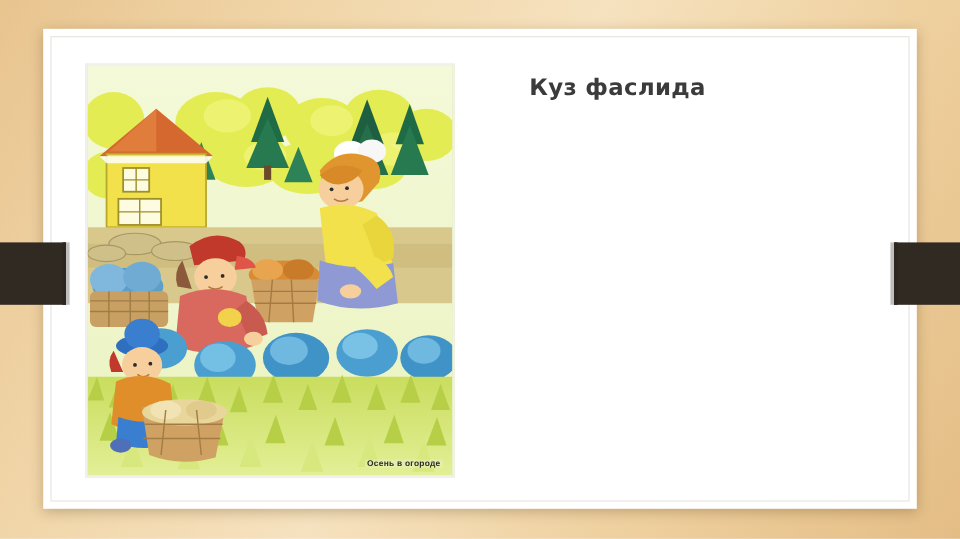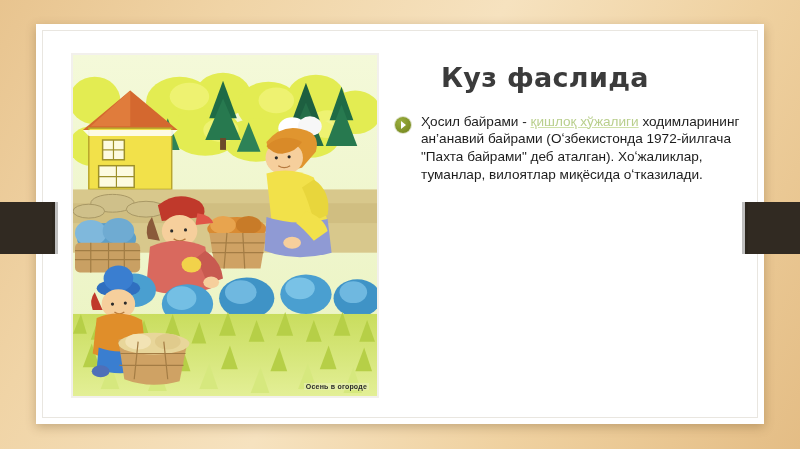--- a/index.html
+++ b/index.html
@@ -86,21 +86,21 @@
   
   .content-col {
     position: absolute;
     left: 352px;
     top: 14px;
     right: 10px;
     bottom: 10px;
   }
   .slide-title {
     font-family: "DejaVu Sans", sans-serif;
-    font-size: 27px;
+    font-size: 19px;
     font-weight: bold;
     color: #3b3b3b;
     letter-spacing: 0.3px;
     margin: 18px 0 0 46px;
     line-height: 1.1;
   }
 
   .bullet-list { margin: 20px 0 0 0; padding: 0; list-style: none; }
   .bullet-item {
     display: flex;
@@ -353,22 +353,18 @@
       </svg>
       <div class="ill-caption">Осень в огороде</div>
     </div>
 
     <div class="content-col">
       <div class="slide-title">Куз фаслида</div>
 
       <ul class="bullet-list">
 
 
-        <li class="bullet-item">
-          <span class="bullet-marker"></span>
-          <span class="bullet-text sans"><span>Ҳосил байрами - </span><a class="hyperlink" href="#">қишлоқ хўжалиги</a><span> ходимларининг ан’анавий байрами (Оʻзбекистонда 1972-йилгача "Пахта байрами" деб аталган). Хоʻжаликлар, туманлар, вилоятлар миқёсида оʻтказилади.</span></span>
-        </li>
 
       </ul>
     </div>
 
   </div>
 </div>
 
 </body></html>

